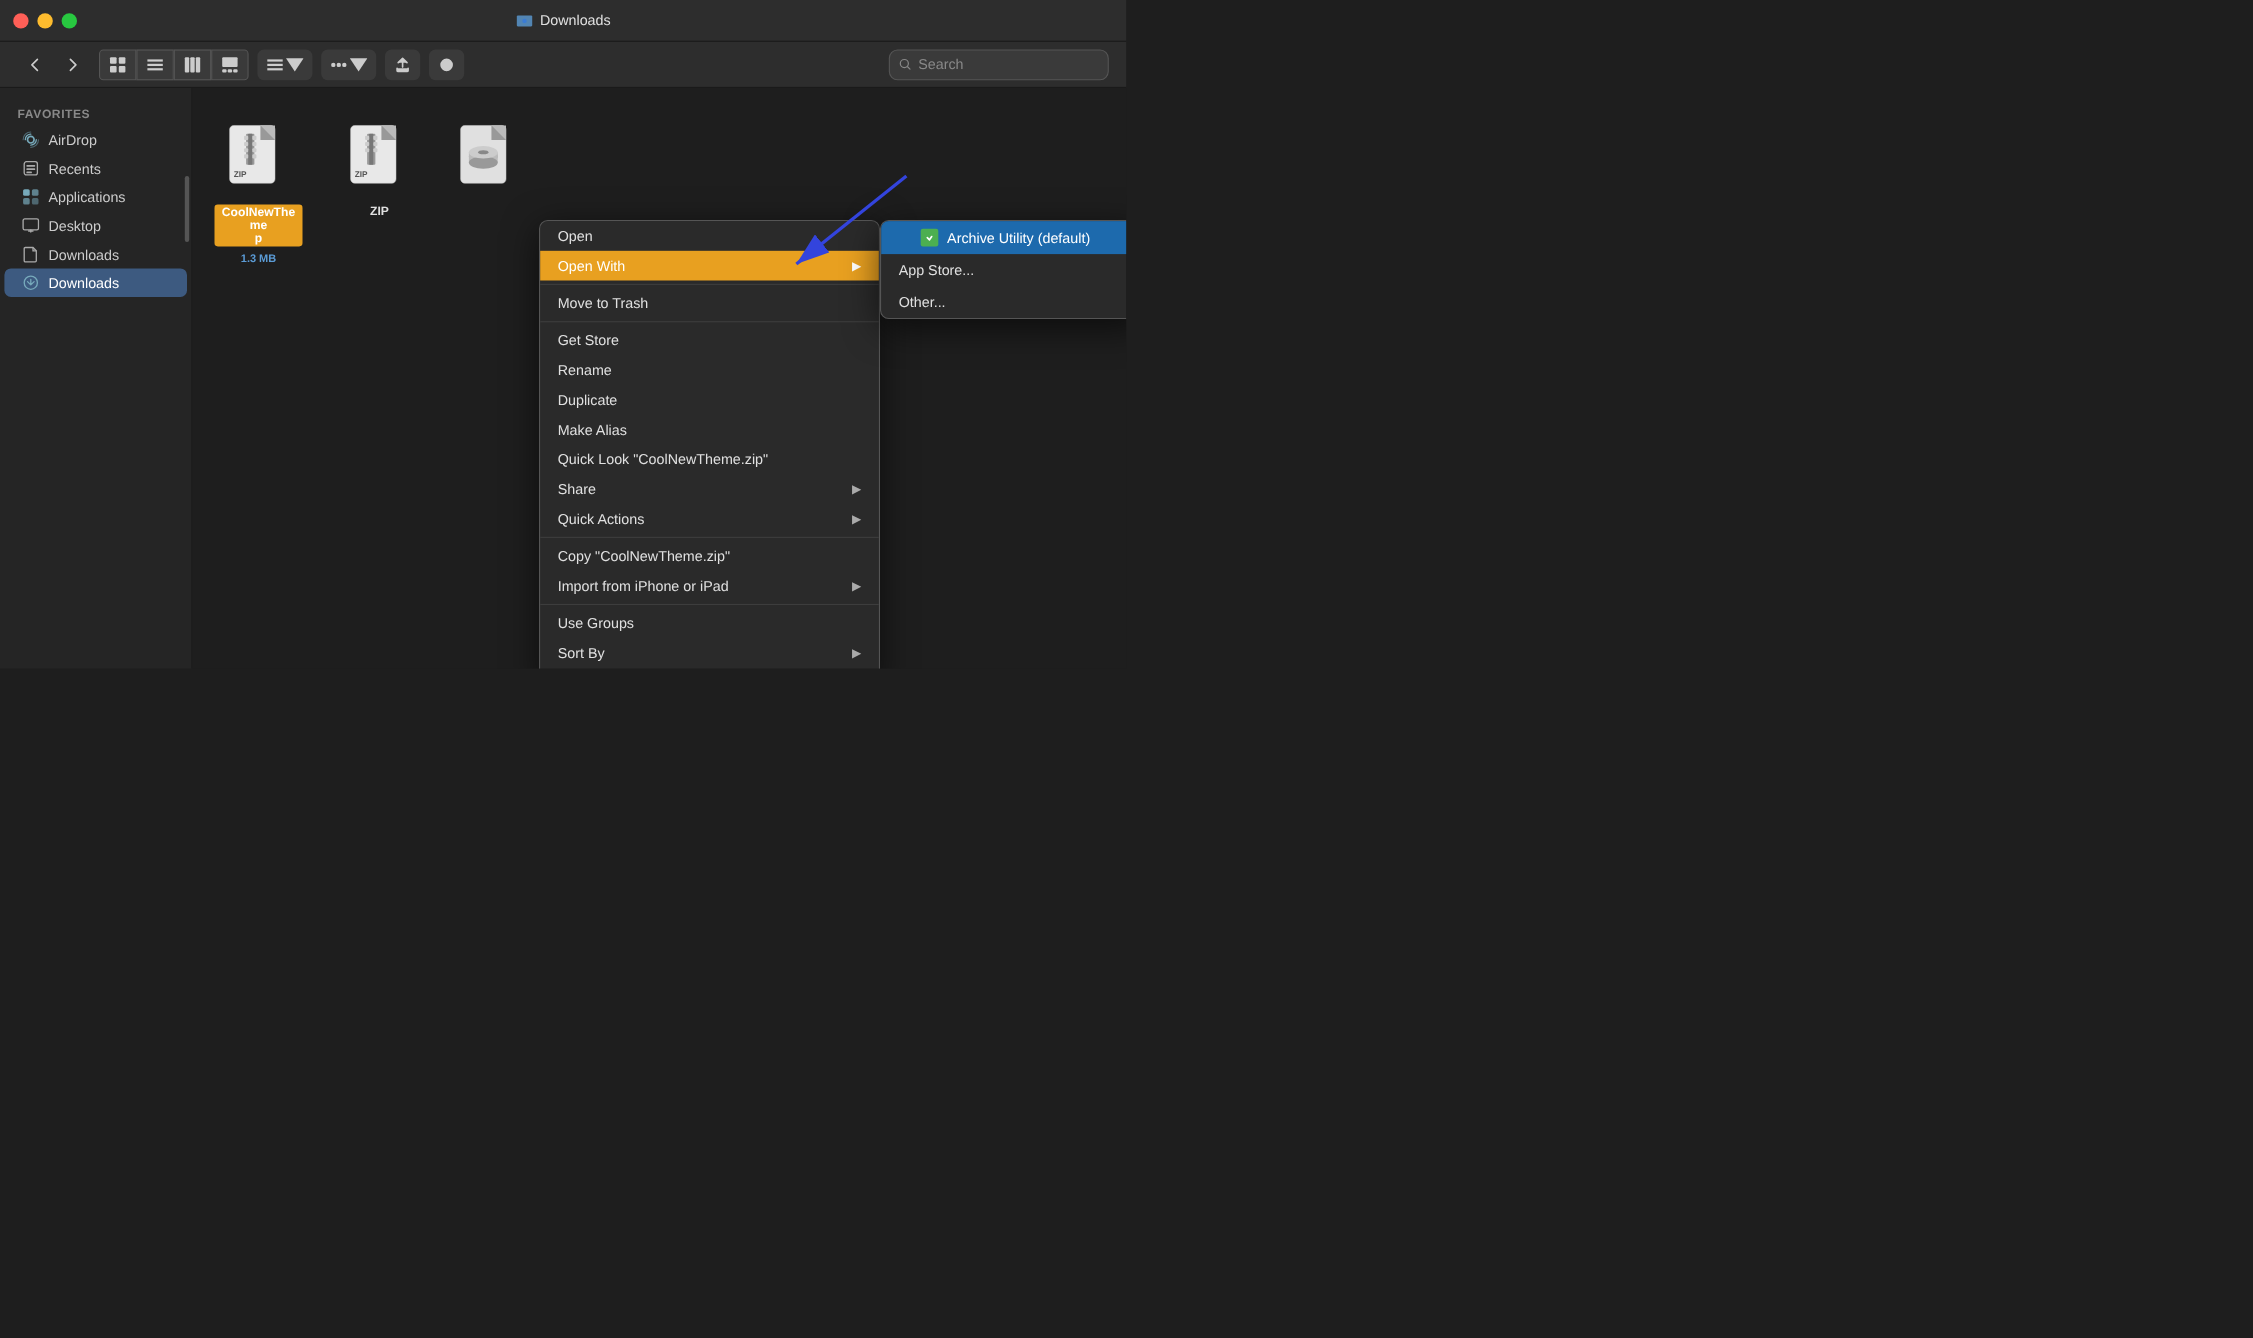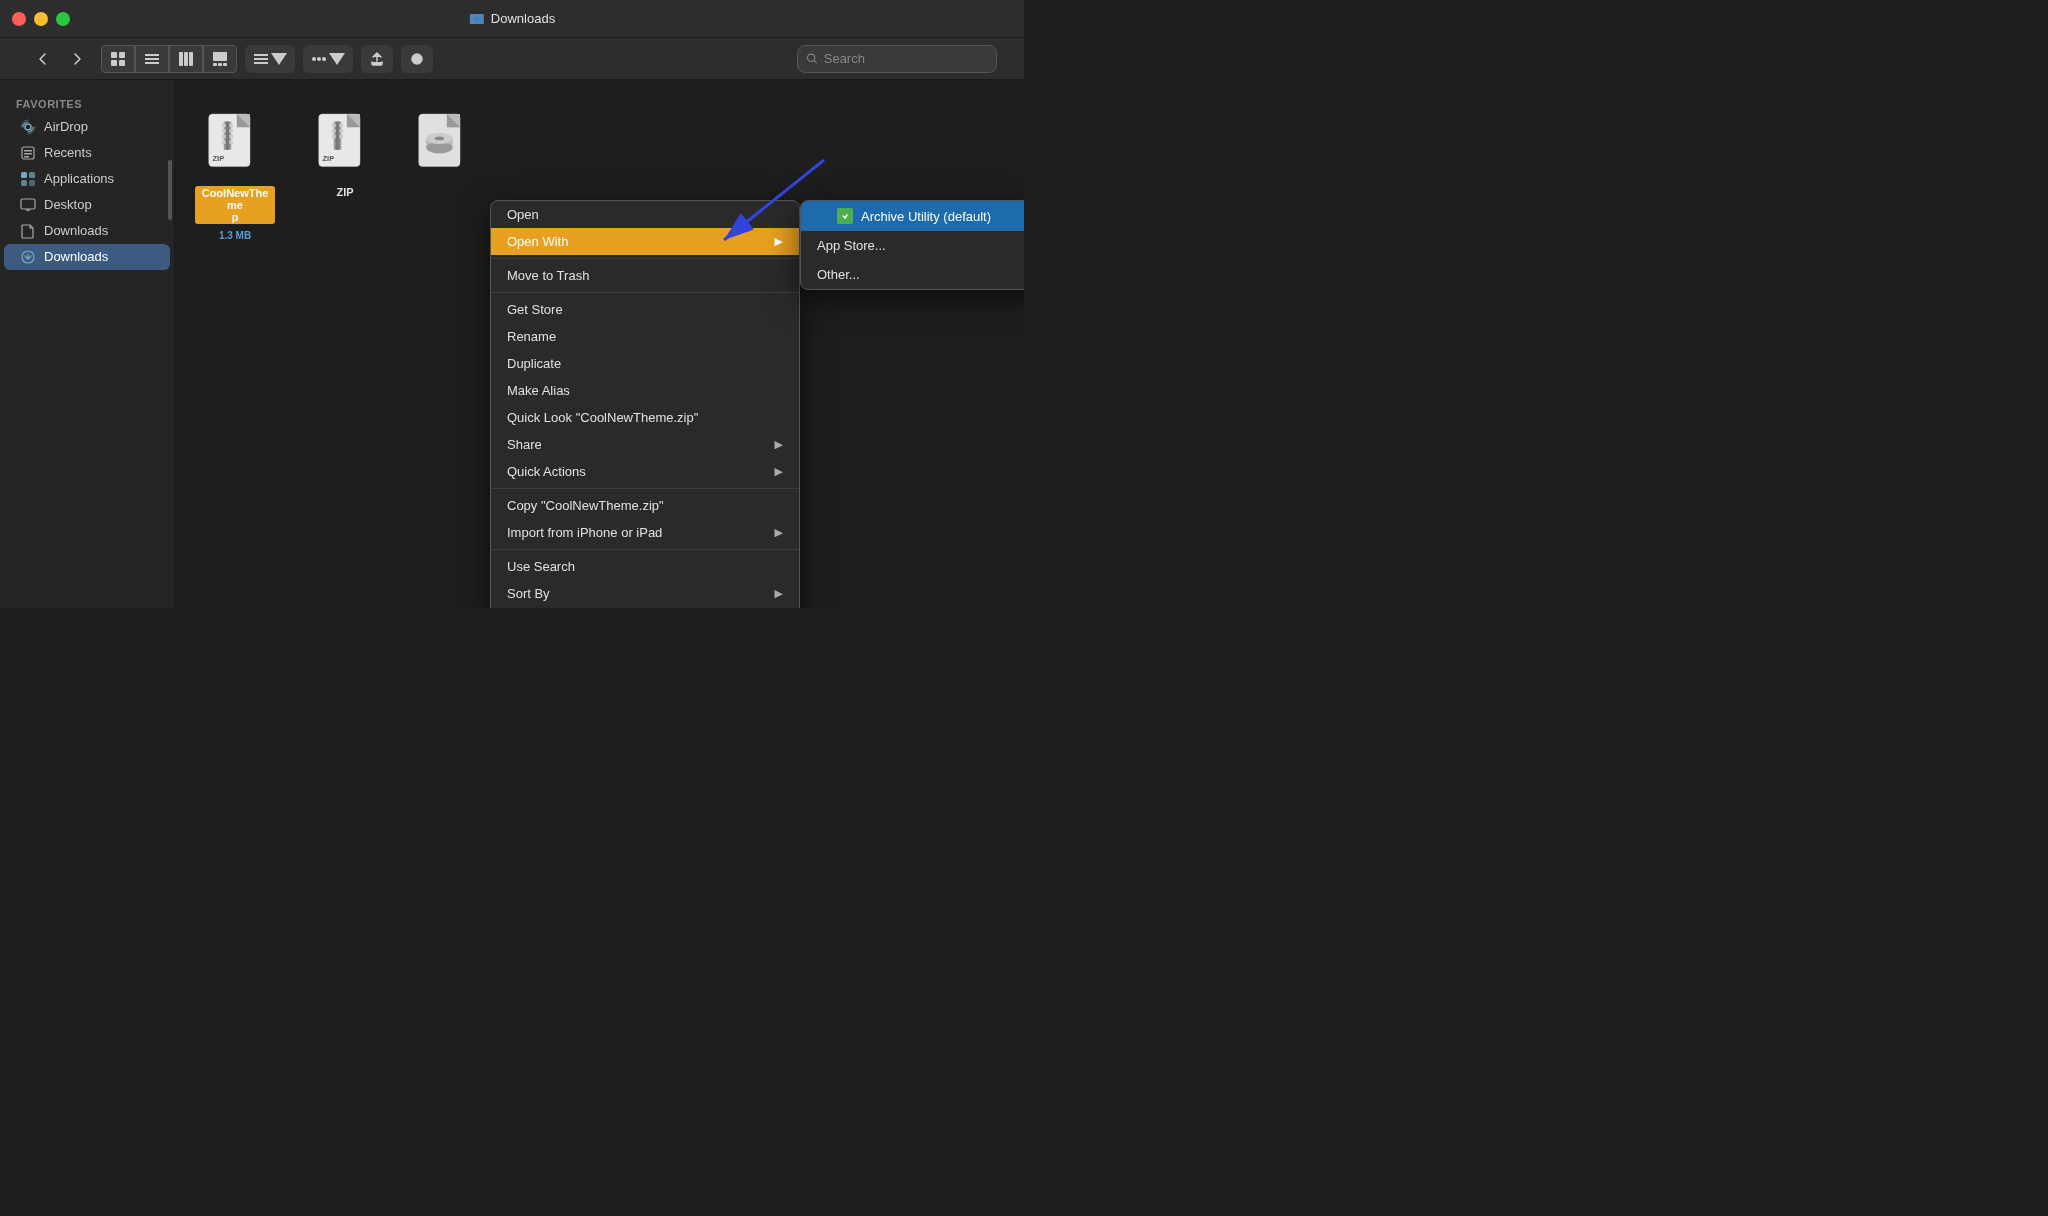--- a/index.html
+++ b/index.html
@@ -51,21 +51,21 @@
       width: 16px;
       height: 16px;
     }
 
     
     .toolbar {
       height: 42px;
       background: #2d2d2d;
       display: flex;
       align-items: center;
-      padding: 0 27px;
+      padding: 0 16px;
       gap: 8px;
       border-bottom: 1px solid #1a1a1a;
     }
     .toolbar-btn {
       background: #3a3a3a;
       border: none;
       border-radius: 6px;
       color: #ccc;
       cursor: pointer;
       display: flex;
@@ -139,20 +139,21 @@
     .sidebar-section-label {
       font-size: 11px;
       color: #888;
       font-weight: 600;
       text-transform: uppercase;
       padding: 6px 16px 4px;
       letter-spacing: 0.5px;
     }
     .sidebar-item {
       display: flex;
+      align-items: center;
       gap: 8px;
       padding: 5px 16px;
       font-size: 13px;
       color: #ccc;
       cursor: pointer;
       border-radius: 6px;
       margin: 0 4px;
     }
     .sidebar-item.active { background: #3d5a80; color: #fff; }
     .sidebar-icon {
@@ -597,21 +598,21 @@
       <div class="ctx-separator"></div>
       <div class="ctx-item">
         <span>Copy "CoolNewTheme.zip"</span>
       </div>
       <div class="ctx-item">
         <span>Import from iPhone or iPad</span>
         <span class="ctx-arrow">▶</span>
       </div>
       <div class="ctx-separator"></div>
       <div class="ctx-item">
-        <span>Use Search</span>
+        <span>Use Groups</span>
       </div>
       <div class="ctx-item">
         <span>Sort By</span>
         <span class="ctx-arrow">▶</span>
       </div>
       <div class="ctx-item">
         
       </div>
 
     </div>

